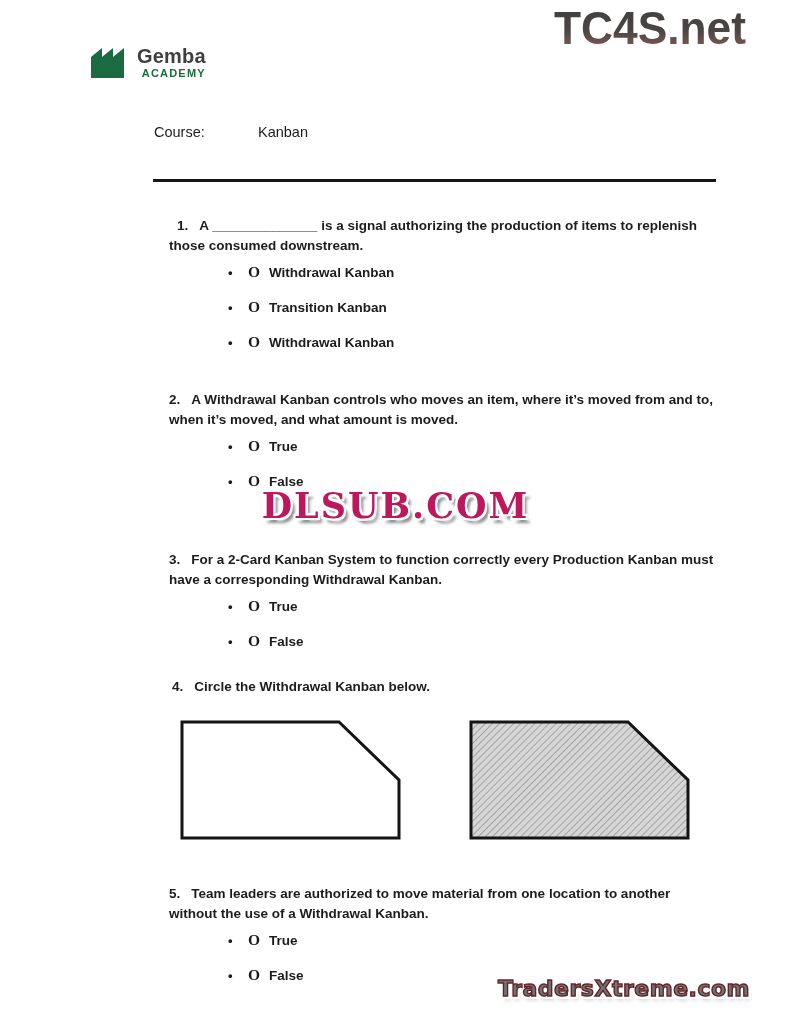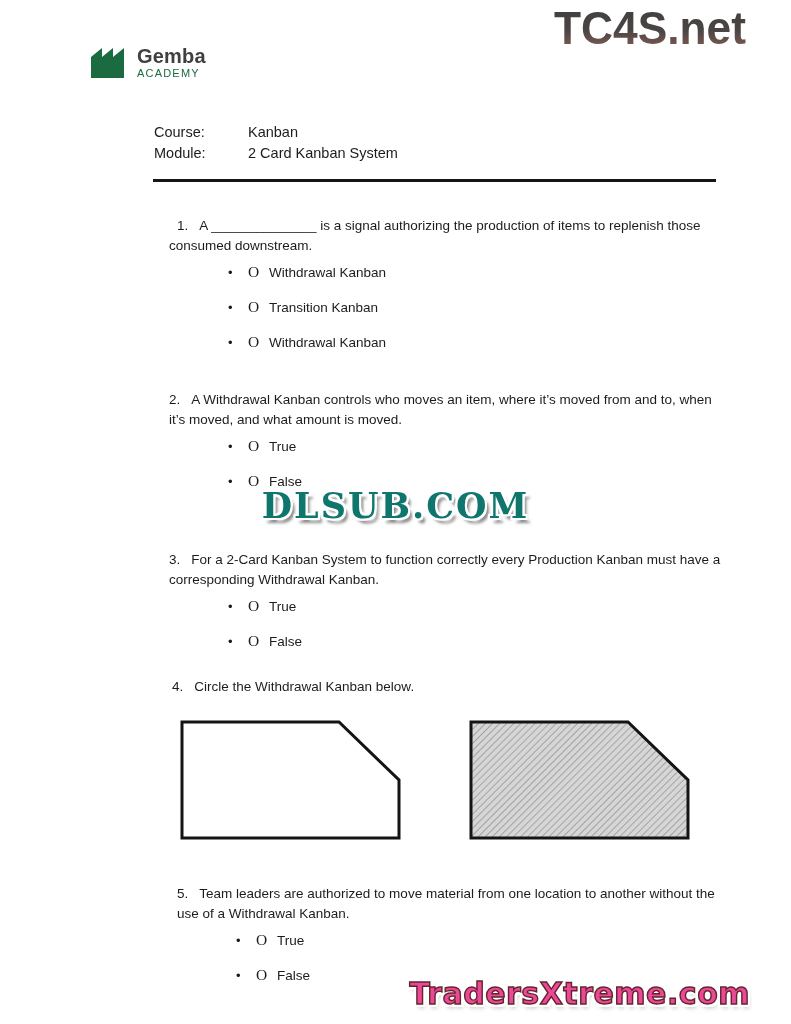--- a/index.html
+++ b/index.html
@@ -6,66 +6,66 @@
   .page{
     position:relative;width:713px;height:1024px;margin:0 auto;
     background:#ffffff;overflow:hidden;
     font-family:"Liberation Sans",sans-serif;color:#1c1c1c;
   }
 
   
   .logo{position:absolute;left:50px;top:44px;display:flex;align-items:center;gap:6px;}
   .logo-text{line-height:1;}
   .logo-name{font-weight:bold;font-size:20px;color:#404040;letter-spacing:.2px;}
-  .logo-sub{font-weight:normal;font-size:11px;color:#1a6b3f;letter-spacing:1.2px;margin-top:2px;}
+  .logo-sub{font-weight:bold;font-size:11px;color:#1a6b3f;letter-spacing:1.2px;margin-top:2px;text-align:right;}
   .title{
     position:absolute;left:0;top:46px;width:742px;text-align:center;
     font-size:31px;font-weight:bold;color:#111;letter-spacing:.5px;
   }
   .tc4s{position:absolute;top:0px;right:2px;}
 
   
   .meta{position:absolute;left:115px;top:122px;font-size:14.5px;line-height:21px;}
-  .meta-row{display:flex;}
+  .meta-row{display:flex;gap:10px;}
   .meta-label{width:94px;}
   .rule{position:absolute;left:114px;top:179px;width:563px;height:3px;background:#161616;}
 
   
-  .question{position:absolute;left:130px;width:552px;font-size:13.5px;line-height:20px;}
+  .question{position:absolute;left:130px;width:552px;font-size:13.5px;line-height:20px;font-weight:bold;}
   .q1{top:216px;} .q1 .q-text{text-indent:8px;}
   .q2{top:390px;}
   .q3{top:550px;}
   .q4{top:677px;} .q4 .q-text{text-indent:3px;}
-  .q5{top:884px;margin-left:8px;}
+  .q5{top:884px;}
   .q-text{margin:0 0 7px 0;}
   .q-num{margin-right:11px;}
   .options{list-style:none;margin:0;padding:0;}
   .opt{position:relative;height:20px;margin-bottom:15px;padding-left:100px;}
   .bullet{position:absolute;left:59px;top:0;font-size:13px;}
   .radio{position:absolute;left:79px;top:-1px;font-family:"Liberation Serif",serif;font-size:15.5px;}
 
   
   .shape{position:absolute;top:719px;}
   .shape-left{left:140px;}
   .shape-right{left:429px;}
 
   
   .wm-dlsub{
     position:absolute;left:0;right:0;top:485px;text-align:center;
     font-family:"DejaVu Serif",serif;font-weight:bold;font-size:35px;letter-spacing:2px;
-    color:#0f766e;
+    color:#be185d;
     text-shadow:
       -2px -2px 0 #fff, 2px -2px 0 #fff, -2px 2px 0 #fff, 2px 2px 0 #fff,
       -2px 0 0 #fff, 2px 0 0 #fff, 0 -2px 0 #fff, 0 2px 0 #fff,
       4px 5px 3px rgba(110,110,110,.8);
   }
   .wm-traders{
     position:absolute;right:2px;top:976px;
-    font-family:"DejaVu Sans",sans-serif;font-weight:bold;font-size:30px;letter-spacing:.5px;
-    color:#ec4899;
+    font-family:"DejaVu Sans",sans-serif;font-weight:bold;font-size:22px;letter-spacing:.5px;
+    color:#737373;
     -webkit-text-stroke:1.4px #63242a;
     text-shadow:
       -3px -3px 0 #fff, 3px -3px 0 #fff, -3px 3px 0 #fff, 3px 3px 0 #fff,
       -3px 0 0 #fff, 3px 0 0 #fff, 0 -3px 0 #fff, 0 3px 0 #fff,
       2px 4px 4px rgba(150,150,150,.6);
   }
 </style>
 </head>
 <body>
 
@@ -93,24 +93,20 @@
       <div class="logo-sub">ACADEMY</div>
     </div>
   </div>
 
 
   <div class="meta">
     <div class="meta-row">
       <span class="meta-label">Course:</span>
       <span class="meta-value">Kanban</span>
     </div>
-    <div class="meta-row">
-      <span class="meta-label">Module:</span>
-      <span class="meta-value">2 Card Kanban System</span>
-    </div>
   </div>
   <div class="rule"></div>
 
   <div class="question q1">
     <p class="q-text"><span class="q-num">1.</span><span>A ______________ is a signal authorizing the production of items to replenish those consumed downstream.</span></p>
     <ul class="options">
       <li class="opt">
         <span class="bullet">•</span>
         <span class="radio">O</span>
         <span>Withdrawal Kanban</span>

